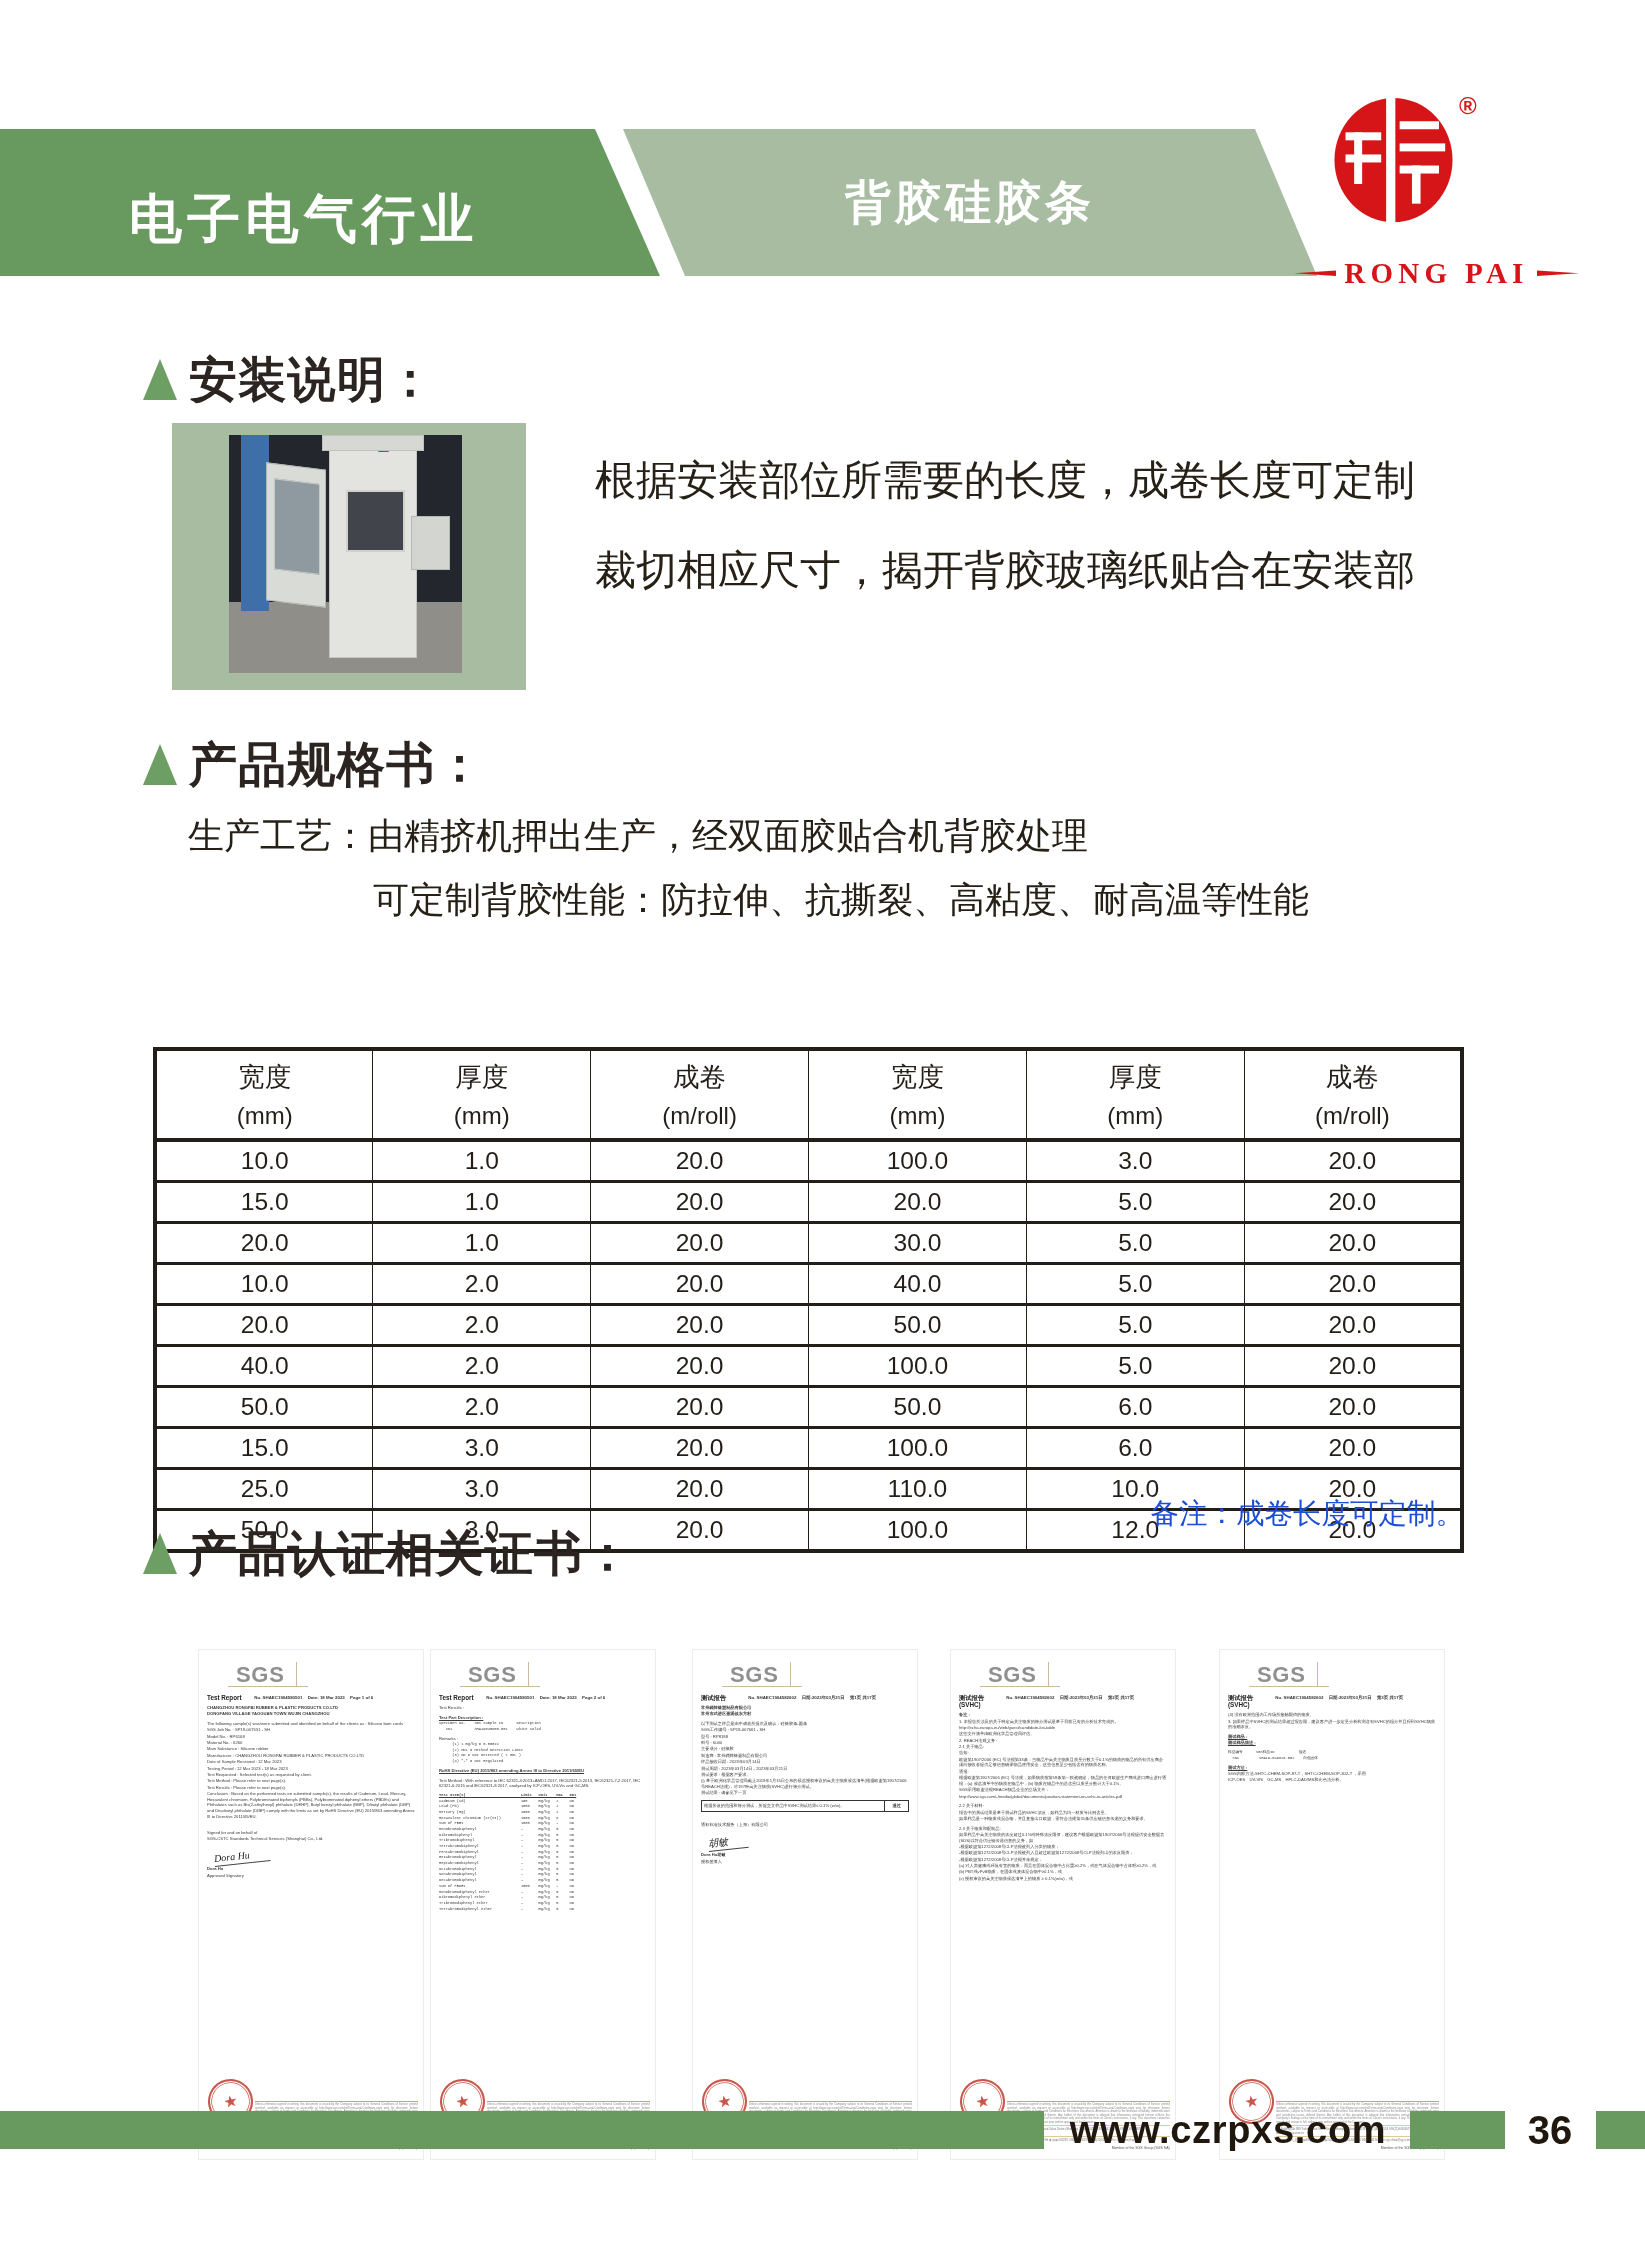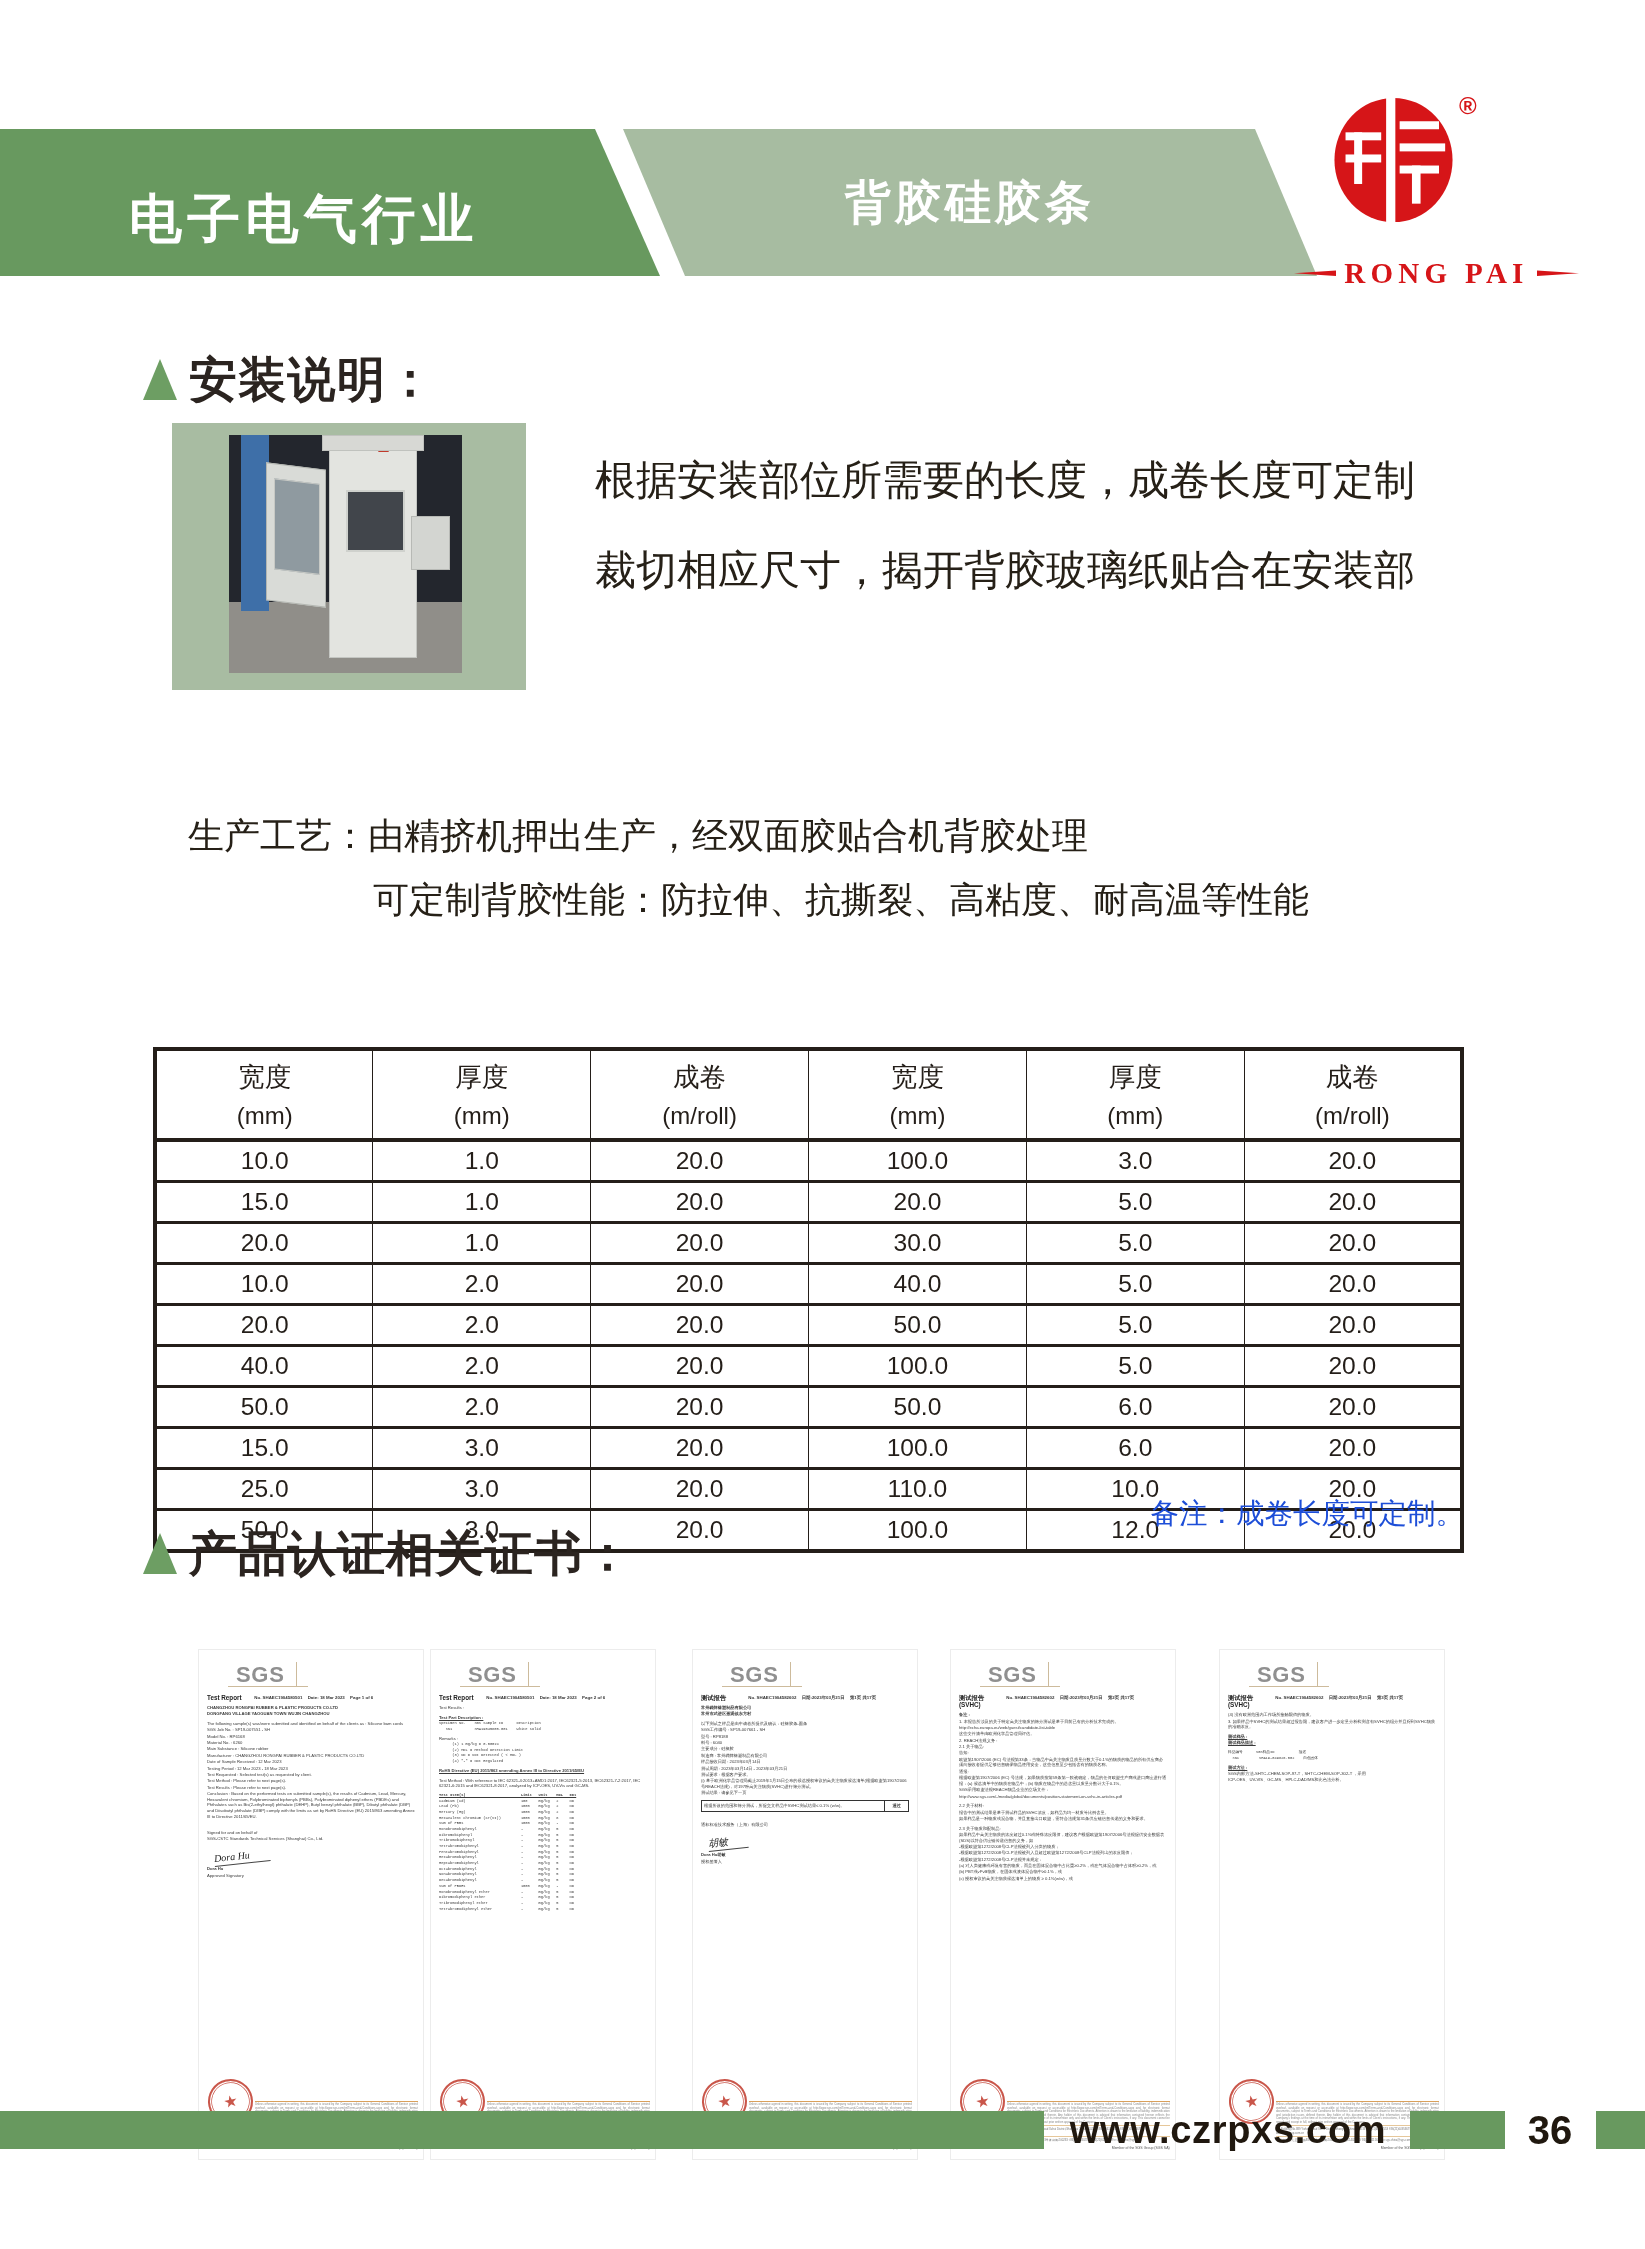--- a/index.html
+++ b/index.html
@@ -168,20 +168,24 @@
       <div class="ph-cap"></div>
       <div class="ph-box"></div>
     </div>
   </div>
 
   <div class="install-par">
     <div class="pl">根据安装部位所需要的长度，成卷长度可定制</div>
     <div class="pl">裁切相应尺寸，揭开背胶玻璃纸贴合在安装部</div>
   </div>
 
+  <div class="sec-head" style="top:741px;">
+    <div class="tri"></div>
+    <div class="sec-title">产品规格书：</div>
+  </div>
 
   <div class="spec-lines">
     <div class="sl">生产工艺：由精挤机押出生产，经双面胶贴合机背胶处理</div>
     <div class="sl indent">可定制背胶性能：防拉伸、抗撕裂、高粘度、耐高温等性能</div>
   </div>
 
   <div class="tbl-wrap">
     <table class="spec">
       <thead>
           <tr id="tbl-head">

